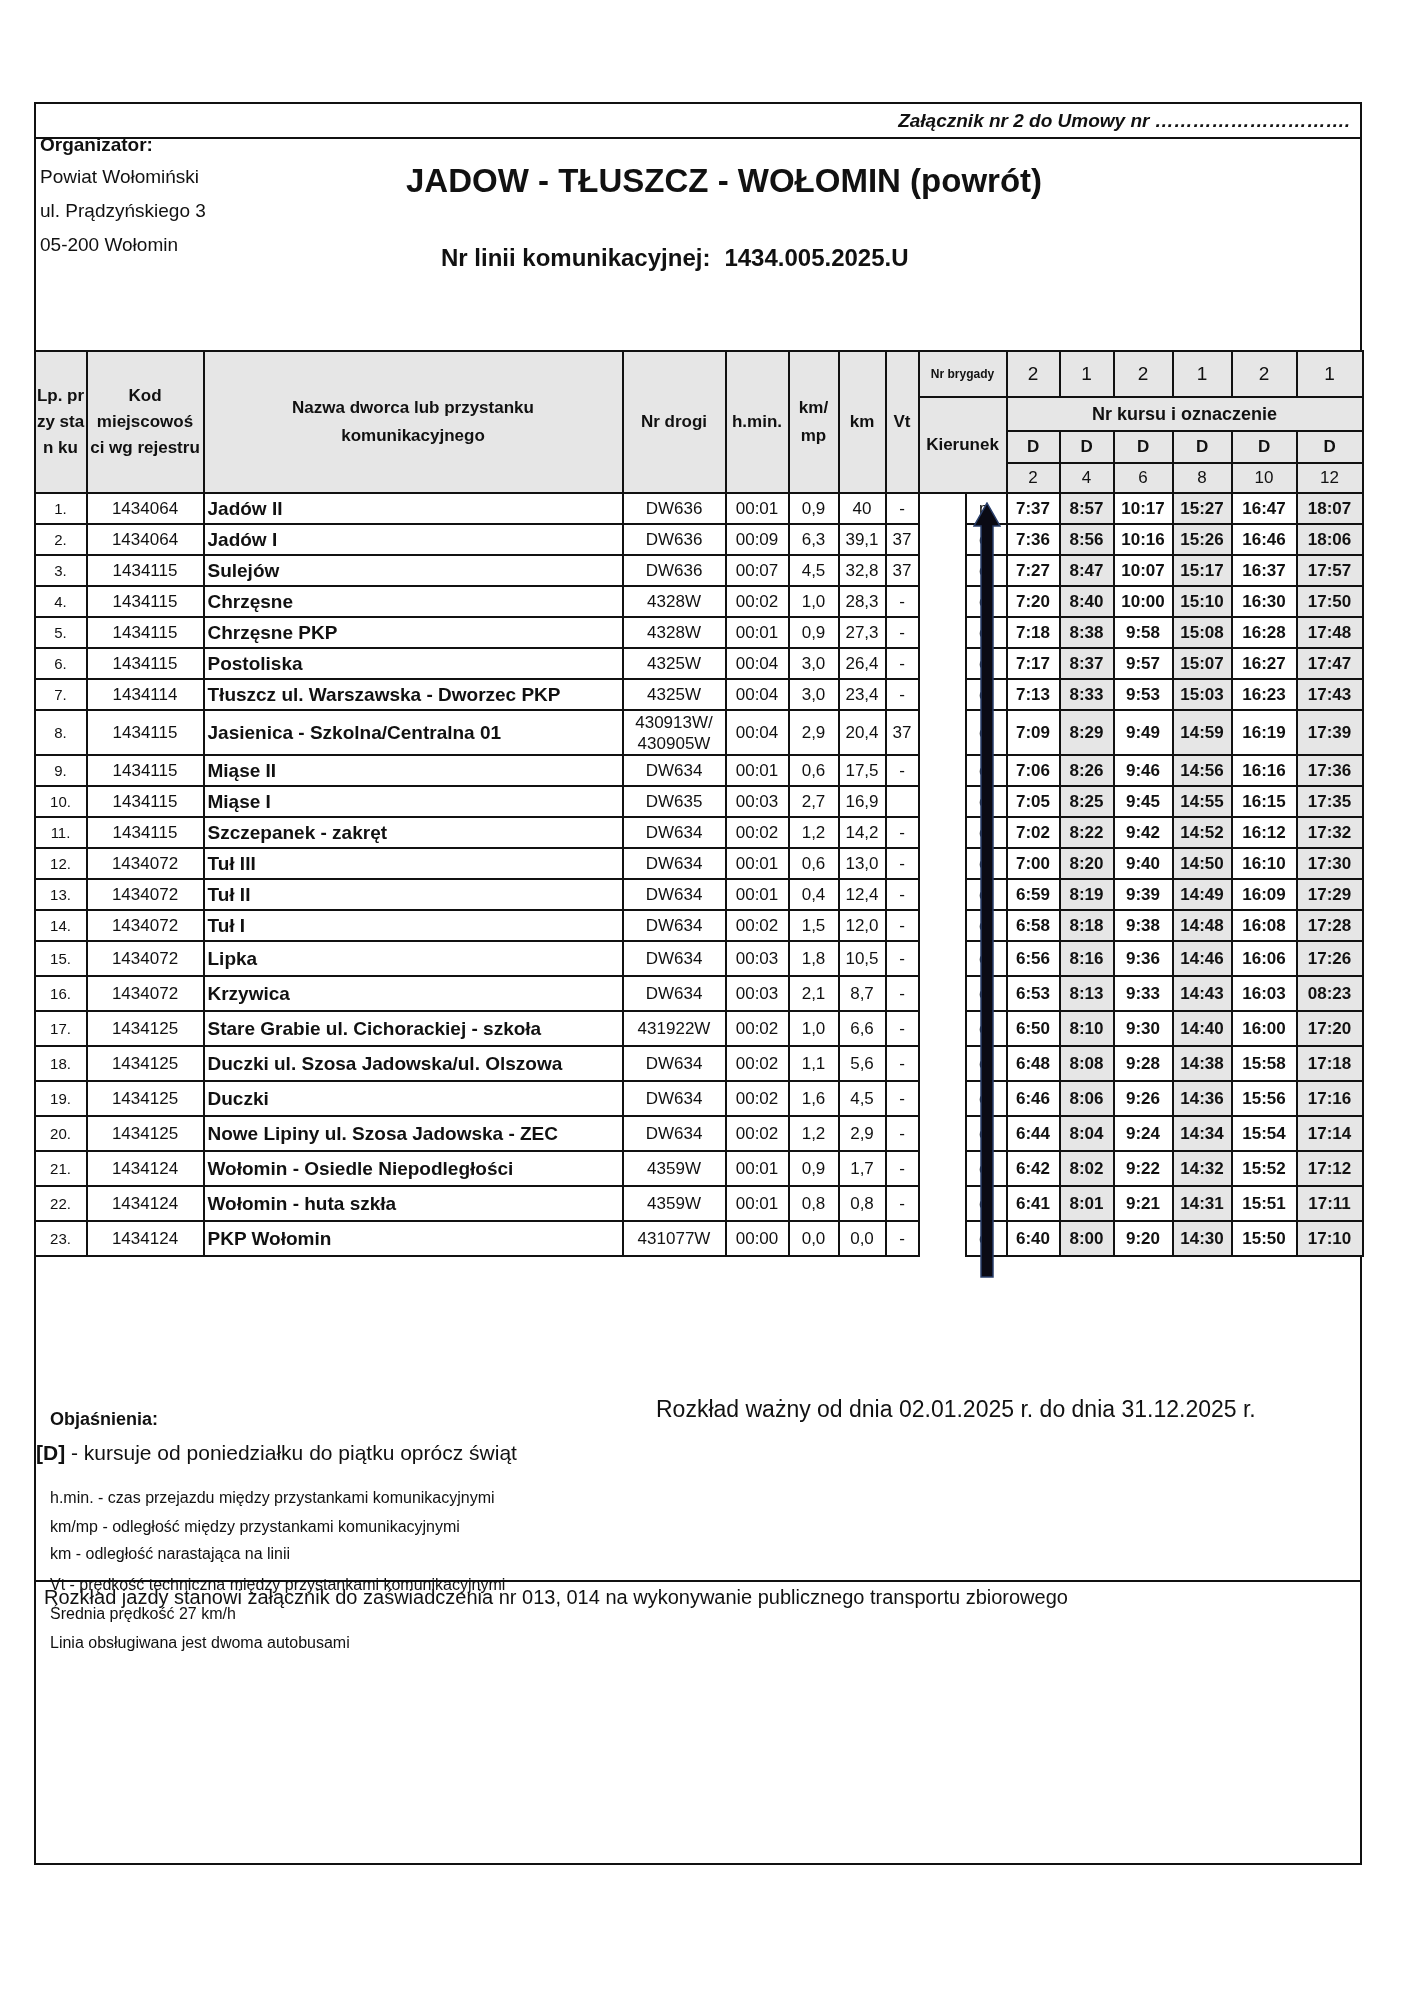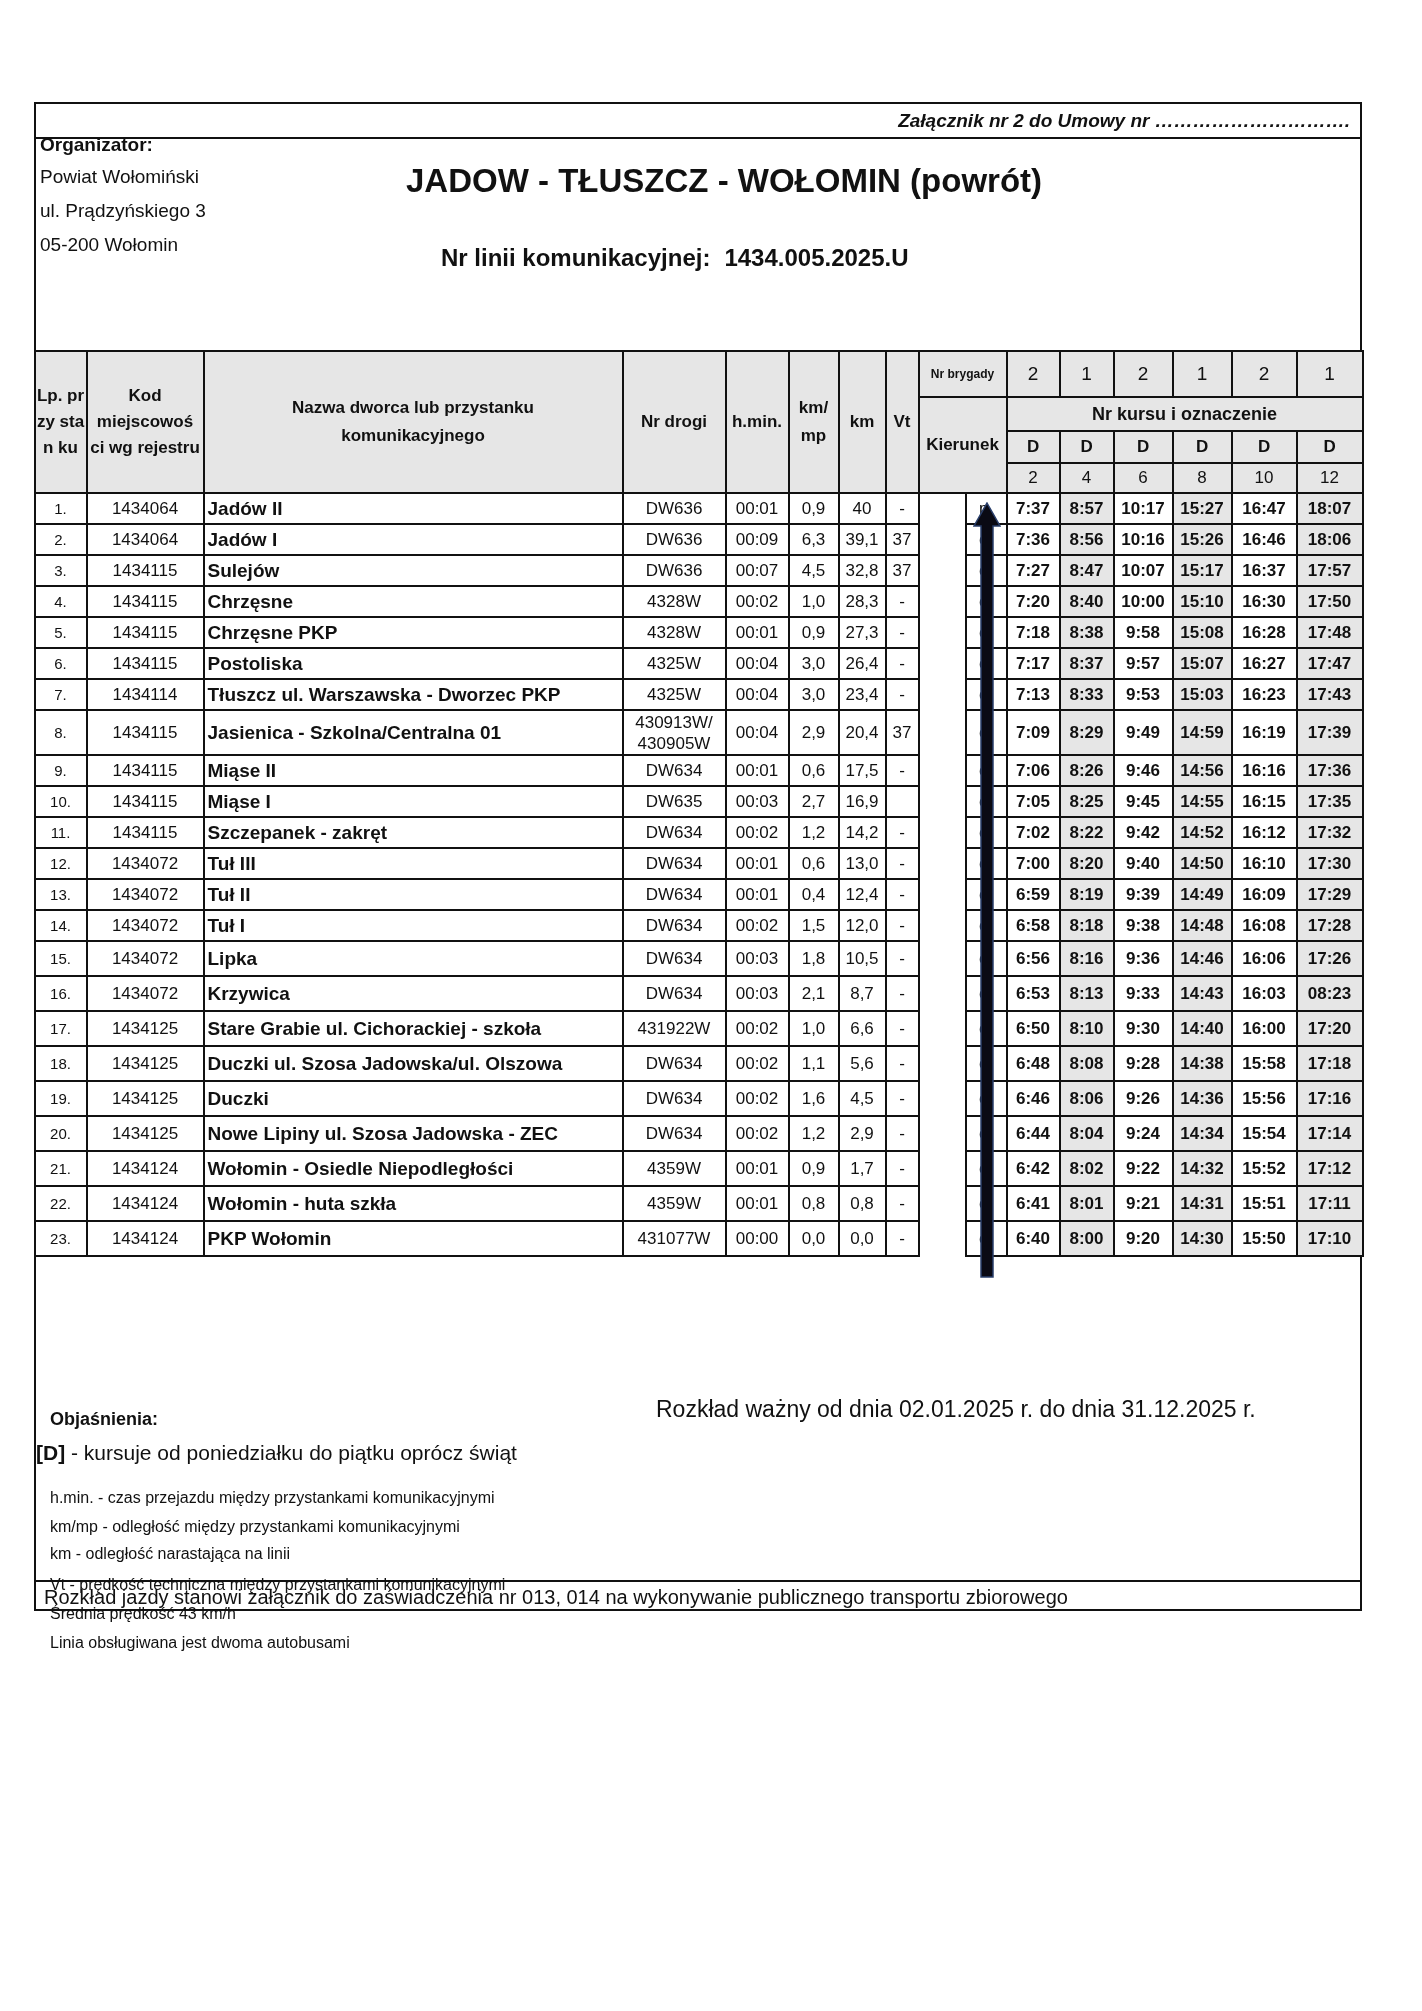--- a/index.html
+++ b/index.html
@@ -1,17 +1,17 @@
 <!DOCTYPE html>
 <html><head>
 <meta charset="utf-8">
 <style>
   html, body { margin:0; padding:0; background:#fff; }
   body { width:1422px; height:2011px; position:relative; font-family:"Liberation Sans", sans-serif; color:#111; }
-  .page { position:absolute; left:34px; top:102px; width:1328px; height:1509px; border:2.5px solid #111; box-sizing:border-box; }
+  .page { position:absolute; left:34px; top:102px; width:1328px; height:1763px; border:2.5px solid #111; box-sizing:border-box; }
   .annex { position:absolute; left:0; top:0; right:0; height:35px; border-bottom:2.5px solid #111; box-sizing:border-box; text-align:right; padding-right:10px; font-style:italic; font-weight:bold; font-size:19px; line-height:34px; }
   .org { position:absolute; left:4px; top:26px; font-size:19px; line-height:34px; }
   .org .lbl { font-weight:bold; line-height:30px; }
   .oper { position:absolute; left:1084px; top:36px; font-size:19px; line-height:31px; }
   .oper .lbl { font-weight:bold; }
   .title { position:absolute; left:370px; top:58px; font-size:33px; font-weight:bold; white-space:nowrap; }
   .lineno { position:absolute; left:405px; top:140px; font-size:24px; font-weight:bold; white-space:nowrap; }
   .lineno span.v { margin-left:14px; }
   table.tt { position:absolute; left:-2.5px; top:246px; border-collapse:collapse; table-layout:fixed; width:1328px; }
   table.tt td, table.tt th { border:2px solid #111; padding:0; text-align:center; font-size:17px; white-space:nowrap; overflow:hidden; }
@@ -534,18 +534,18 @@
 
   <div class="valid">Rozkład ważny od dnia 02.01.2025 r. do dnia 31.12.2025 r.</div>
 
   <div class="legend">
     <div class="h">Objaśnienia:</div>
     <div class="d"><b>[D]</b><span> - kursuje od poniedziałku do piątku oprócz świąt</span></div>
     <div class="l" style="top:80px">h.min. - czas przejazdu między przystankami komunikacyjnymi</div>
     <div class="l" style="top:109px">km/mp - odległość między przystankami komunikacyjnymi</div>
     <div class="l" style="top:136px">km - odległość narastająca na linii</div>
     <div class="l" style="top:167px">Vt - prędkość techniczna między przystankami komunikacyjnymi</div>
-    <div class="l" style="top:196px">Średnia prędkość 43 km/h</div>
+    <div class="l" style="top:196px">Średnia prędkość 27 km/h</div>
     <div class="l" style="top:225px">Linia obsługiwana jest dwoma autobusami</div>
   </div>
 
   <div class="footline">Rozkład jazdy stanowi załącznik do zaświadczenia nr 013, 014 na wykonywanie publicznego transportu zbiorowego</div>
 </div>
 
 </body></html>

